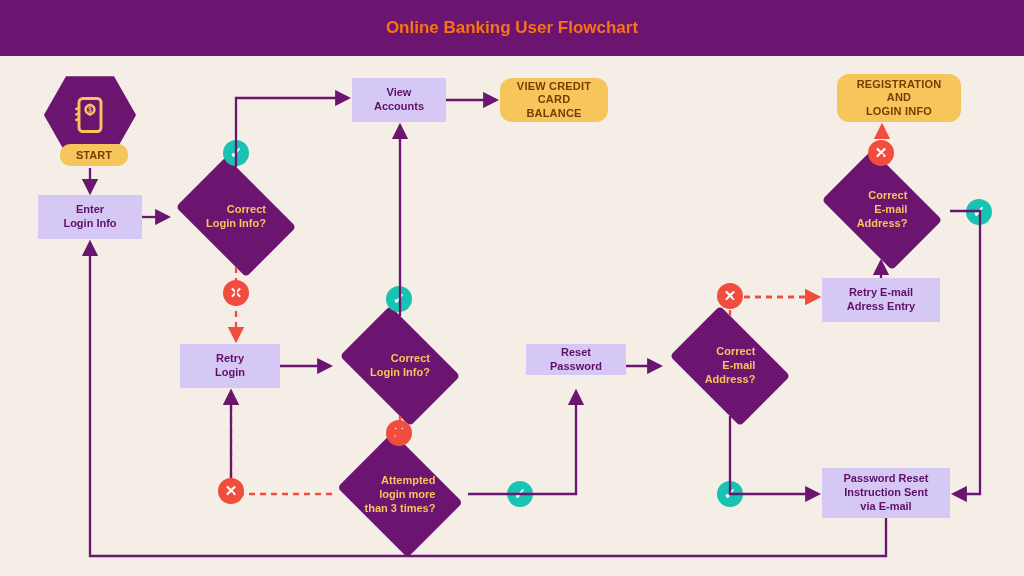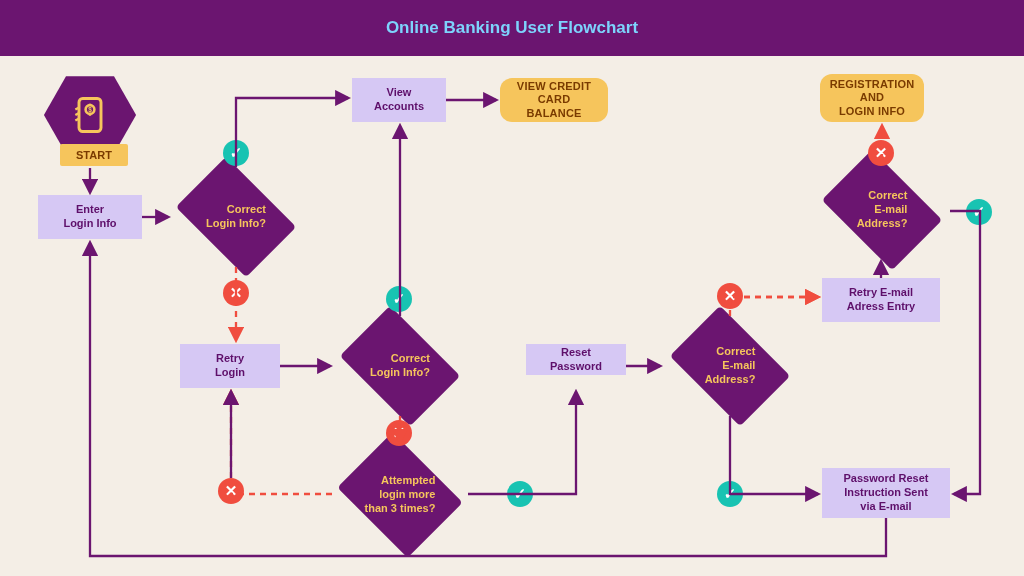--- a/index.html
+++ b/index.html
@@ -1,31 +1,31 @@
 <!DOCTYPE html>
 <html><head>
 <meta charset="utf-8">
 <style>
   html,body{margin:0;padding:0;width:1024px;height:576px;background:#f4eee6;font-family:Arial,Helvetica,sans-serif;overflow:hidden}
-  .titlebar{position:absolute;left:0;top:0;width:1024px;height:56px;background:#6b1570;color:#7dd3fc;font-weight:800;font-size:17px;display:flex;align-items:center;justify-content:center}
+  .titlebar{position:absolute;left:0;top:0;width:1024px;height:56px;background:#6b1570;color:#f97316;font-weight:800;font-size:17px;display:flex;align-items:center;justify-content:center}
 
   
   .proc{position:absolute;background:#d6c8f4;color:#5e0f6a;font-size:11px;font-weight:700;display:flex;align-items:center;justify-content:center;text-align:center;line-height:1.25;padding:4px 6px;box-sizing:border-box}
   .term{position:absolute;background:#f6c55c;color:#7a3b00;font-size:11px;font-weight:800;display:flex;align-items:center;justify-content:center;text-align:center;line-height:1.2;border-radius:12px;padding:6px 10px;box-sizing:border-box;letter-spacing:.2px}
   .diamond{position:absolute;width:140px;height:100px}
   .diamond .shape{width:100%;height:100%;background:#6b1570;transform:rotate(45deg) scale(.71,.71);border-radius:6px}
   .diamond .dtxt{position:absolute;inset:0;display:flex;align-items:center;justify-content:center;color:#f6c55c;font-size:11px;font-weight:700;text-align:right;line-height:1.25;padding:0 14px;box-sizing:border-box}
 
   .badge{position:absolute;width:26px;height:26px;border-radius:50%;display:flex;align-items:center;justify-content:center;color:#fff;font-weight:900;font-size:15px}
   .ok{background:#18c3b2}
   .no{background:#f04d3f}
 
   
   .hex{position:absolute;width:96px;height:86px;background:#6b1570;clip-path:polygon(25% 5%,75% 5%,98% 50%,75% 95%,25% 95%,2% 50%);display:flex;align-items:center;justify-content:center}
-  .startpill{position:absolute;background:#f6c55c;color:#7a3b00;font-size:11px;font-weight:800;padding:5px 16px;border-radius:2px}
+  .startpill{position:absolute;background:#f6c55c;color:#7a3b00;font-size:11px;font-weight:800;padding:5px 16px;border-radius:10px}
 
   svg.lines{position:absolute;left:0;top:0;width:1024px;height:576px;pointer-events:none}
   svg .solid{stroke:#6b1570;stroke-width:2.3;fill:none}
   svg .dash{stroke:#f04d3f;stroke-width:2.3;fill:none;stroke-dasharray:6 5}
   svg .ah{fill:#6b1570}
   svg .ahr{fill:#f04d3f}
 </style>
 </head>
 <body>
 
@@ -42,21 +42,21 @@
 <div class="startpill" style="left:60px;top:144px">START</div>
 
 <div class="proc" style="left:38px;top:195px;width:104px;height:44px">Enter<br>Login Info</div>
 <div class="proc" style="left:352px;top:78px;width:94px;height:44px">View<br>Accounts</div>
 <div class="proc" style="left:180px;top:344px;width:100px;height:44px">Retry<br>Login</div>
 <div class="proc" style="left:526px;top:344px;width:100px;height:31px">Reset<br>Password</div>
 <div class="proc" style="left:822px;top:278px;width:118px;height:44px">Retry E-mail<br>Adress Entry</div>
 <div class="proc" style="left:822px;top:468px;width:128px;height:50px">Password Reset<br>Instruction Sent<br>via E-mail</div>
 
 <div class="term" style="left:500px;top:78px;width:108px;height:44px">VIEW CREDIT<br>CARD BALANCE</div>
-<div class="term" style="left:820px;top:74px;width:104px;height:48px">REGISTRATION<br>AND<br>LOGIN INFO</div>
+<div class="term" style="left:837px;top:74px;width:124px;height:48px">REGISTRATION<br>AND<br>LOGIN INFO</div>
 
 <div class="diamond" style="left:166px;top:167px">
     <div class="shape"></div>
     <div class="dtxt">Correct<br>Login Info?</div>
   </div>
 <div class="diamond" style="left:330px;top:316px">
     <div class="shape"></div>
     <div class="dtxt">Correct<br>Login Info?</div>
   </div>
 <div class="diamond" style="left:330px;top:440px;height:110px">

